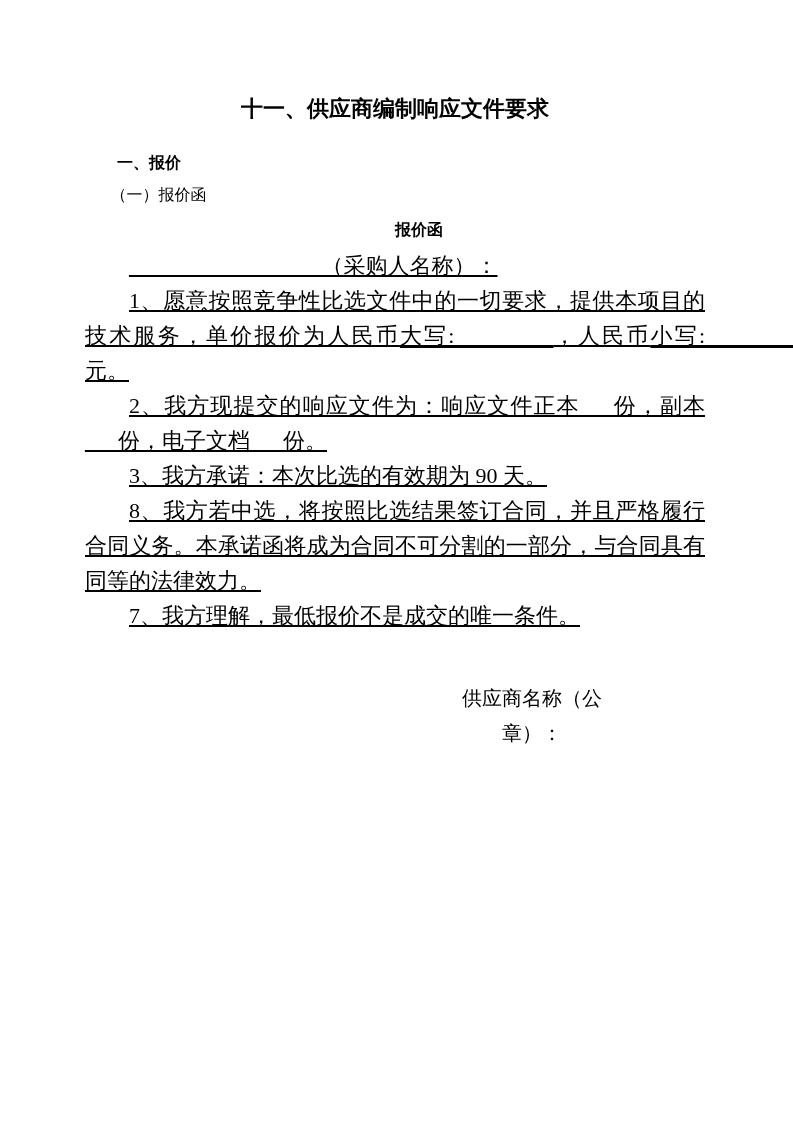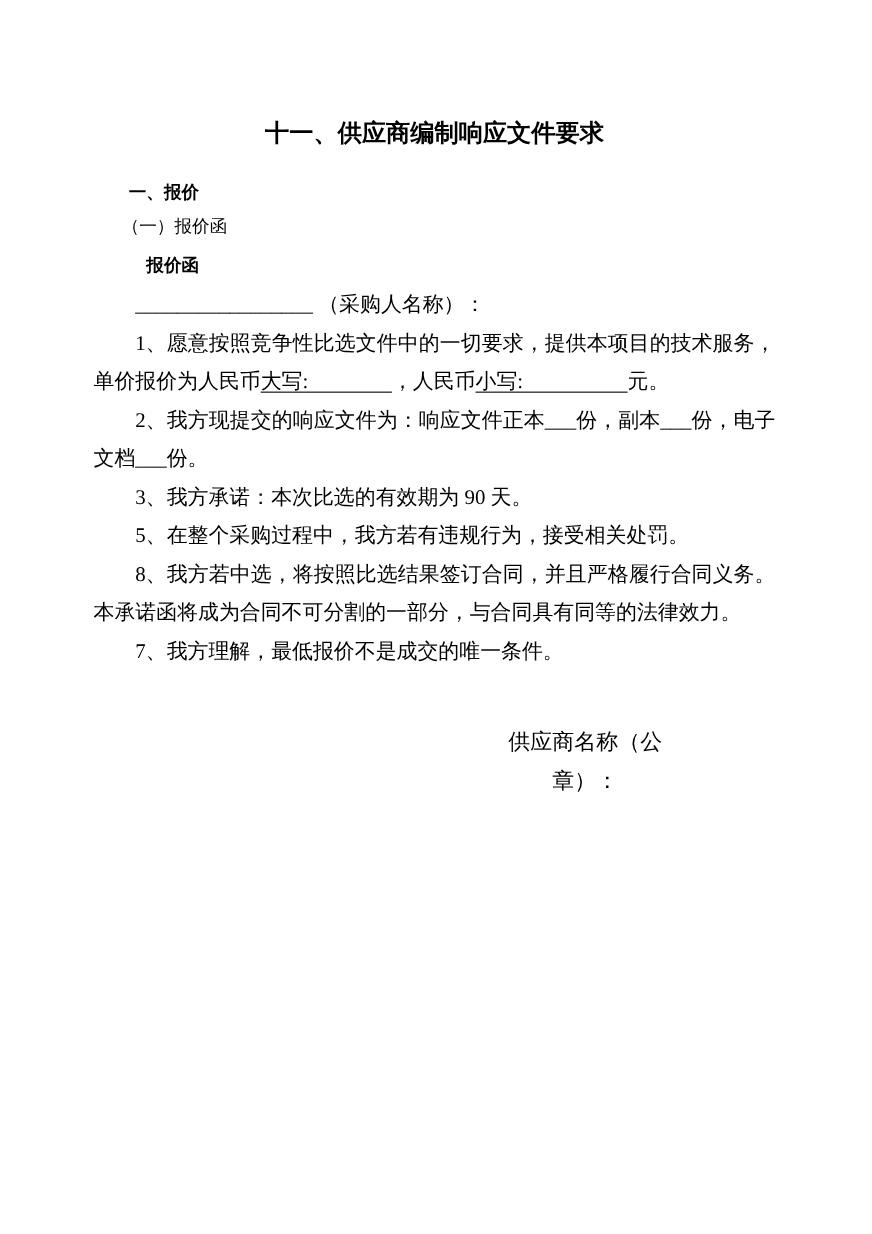--- a/index.html
+++ b/index.html
@@ -1,20 +1,20 @@
 <!DOCTYPE html>
 <html><head>
 <meta charset="utf-8">
 <style>
   html, body { margin:0; padding:0; background:#ffffff; }
   .page {
     position: relative;
     width: 793px;
     height: 1001px;
-    margin: 12px auto;
+    margin: 0 auto;
     background: #ffffff;
     box-sizing: border-box;
     padding: 96px 88px 0 85px;
     color: #000000;
     font-family: "Liberation Serif", sans-serif;
     overflow: hidden;
   }
   .doc-title {
     margin: 0 0 28px 0;
     font-family: "Liberation Sans", sans-serif;
@@ -33,29 +33,30 @@
   .subsection-heading {
     font-size: 16px;
     line-height: 34px;
     text-indent: 1.6em;
   }
   .letter-title {
     font-family: "Liberation Sans", sans-serif;
     font-weight: 700;
     font-size: 16px;
     line-height: 36px;
-    text-align: left;
+    text-align: center;
     text-indent: 3em;
   }
   .para {
     margin: 0;
-    font-size: 19px;
+    font-size: 22px;
     line-height: 35px;
     text-indent: 2em;
     text-align: justify;
+    text-decoration: underline;
   }
   .para .u { text-decoration: underline; text-underline-offset: 3px; }
   .signature {
     margin: 48px 0 0 367px;
     width: 160px;
     text-align: center;
     font-size: 20px;
     line-height: 35px;
   }
   .page-number {
@@ -77,21 +78,20 @@
   <h1 class="doc-title">十一、供应商编制响应文件要求</h1>
   <div class="section-heading">一、报价</div>
   <div class="subsection-heading">（一）报价函</div>
   <div class="letter-title">报价函</div>
 
   <div id="letter-body">
       <p class="para"><span>_________________ （采购人名称）：</span></p>
       <p class="para"><span>1、愿意按照竞争性比选文件中的一切要求，提供本项目的技术服务，单价报价为人民币</span><span class="u">大写:　　　　</span><span>，人民币</span><span class="u">小写:　　　　　</span><span>元。</span></p>
       <p class="para"><span>2、我方现提交的响应文件为：响应文件正本___份，副本___份，电子文档___份。</span></p>
       <p class="para"><span>3、我方承诺：本次比选的有效期为 90 天。</span></p>
-      <p class="para"><span>5、在整个采购过程中，我方若有违规行为，接受相关处罚。</span></p>
       <p class="para"><span>8、我方若中选，将按照比选结果签订合同，并且严格履行合同义务。本承诺函将成为合同不可分割的一部分，与合同具有同等的法律效力。</span></p>
       <p class="para"><span>7、我方理解，最低报价不是成交的唯一条件。</span></p>
     </div>
 
   <div class="signature">
     <div>供应商名称（公章）：</div>
   </div>
 
   <div class="page-number">- 16 -</div>
 </div>

